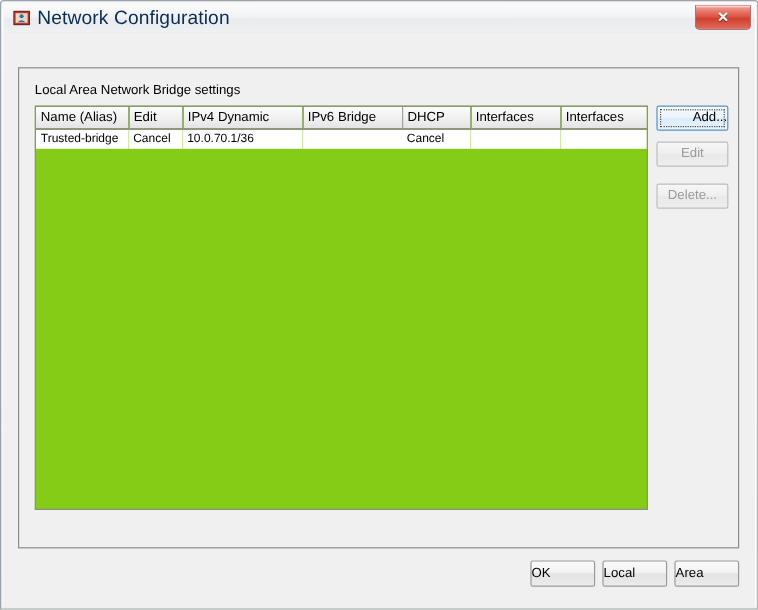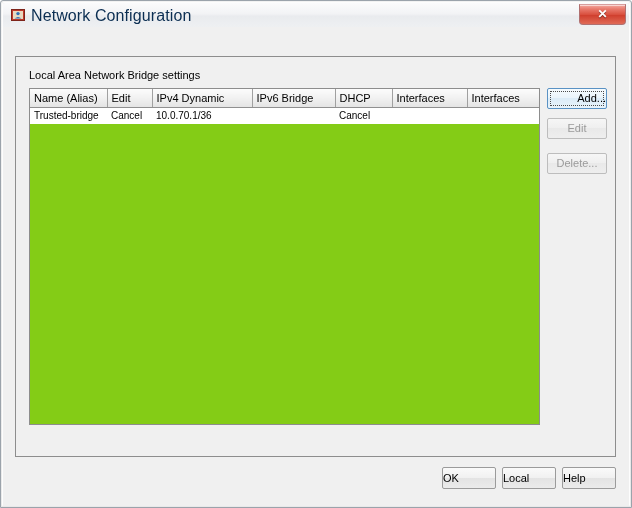--- a/index.html
+++ b/index.html
@@ -321,17 +321,17 @@
 
       <div class="side-buttons">
         <div class="btn focused">Add...</div>
         <div class="btn disabled btn-edit">Edit</div>
         <div class="btn disabled btn-delete">Delete...</div>
       </div>
 
     </div>
 
     <div class="bottom-buttons">
-      <div class="bbtn">OK</div><div class="bbtn">Local</div><div class="bbtn">Help</div>
+      <div class="bbtn">OK</div><div class="bbtn">Local</div><div class="bbtn">Area</div>
     </div>
 
   </div>
 </div>
 
 </body></html>

